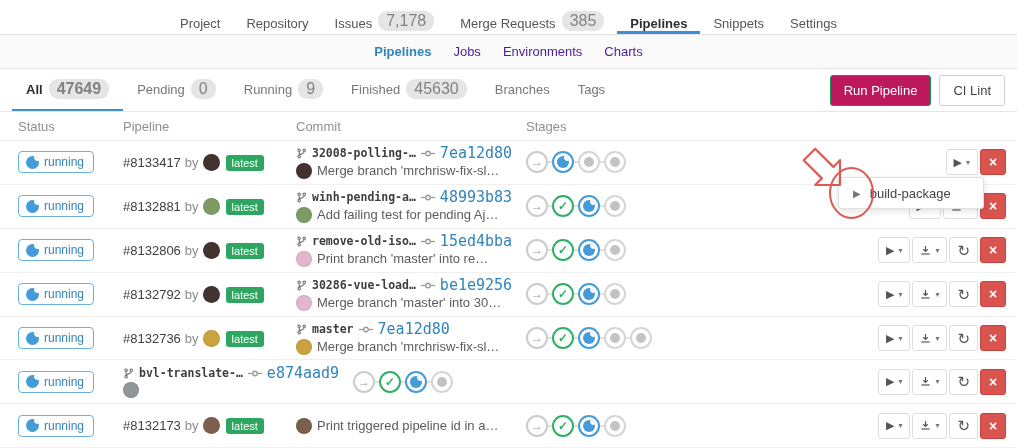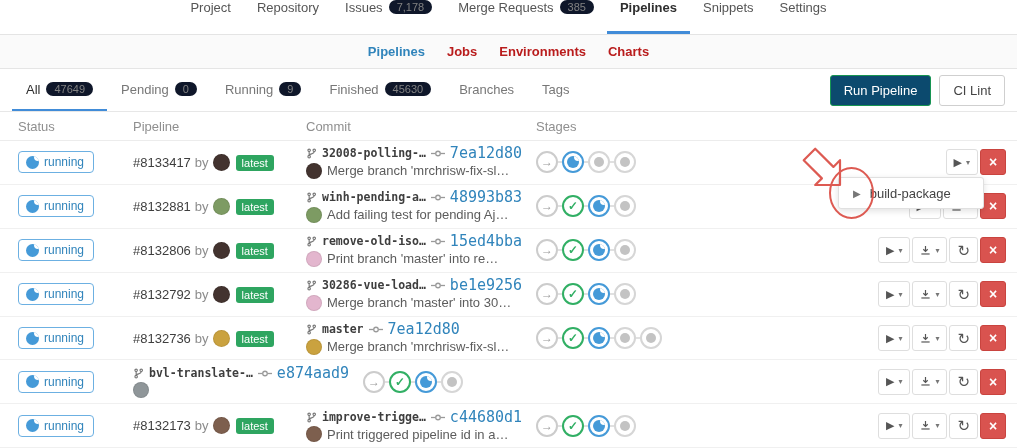--- a/index.html
+++ b/index.html
@@ -1,48 +1,48 @@
 <!DOCTYPE html>
 <html><head>
 <meta charset="utf-8">
 <style>
   * { box-sizing: border-box; margin: 0; padding: 0; }
   html,body { width:1017px; height:448px; overflow:hidden; background:#fff;
     font-family:"Liberation Sans", sans-serif; color:#444; position:relative; }
 
   
   .topnav { height:35px; border-bottom:1px solid #e4e4e4; display:flex; justify-content:center; }
-  .topnav-item { display:flex; align-items:flex-start; gap:6px; padding:0 13px; font-size:13px;
+  .topnav-item { display:flex; align-items:flex-end; gap:6px; padding:0 13px; font-size:13px;
     color:#555; cursor:pointer; border-bottom:3px solid transparent; }
   .topnav-item.active { color:#2e2e2e; font-weight:bold; border-bottom-color:#418cd8; }
-  .count-badge { background:#0f172a; color:#828282; border-radius:9px; padding:1px 8px; font-size:11px; }
+  .count-badge { background:#e5e5e5; color:#828282; border-radius:9px; padding:1px 8px; font-size:16px; }
 
   
   .subnav { height:34px; background:#fafafa; border-bottom:1px solid #e5e5e5;
     display:flex; justify-content:center; align-items:center; }
-  .subnav-item { padding:0 11px; font-size:13px; color:#b91c1c; cursor:pointer;font-weight:bold; }
+  .subnav-item { padding:0 11px; font-size:13px; color:#4c1d95; cursor:pointer; }
   .subnav-item.active { color:#3084bb; font-weight:bold; }
 
   
   .toolbar { height:43px; display:flex; justify-content:space-between; align-items:stretch;
     padding:0 12px; border-bottom:1px solid #e7e7e7; }
   .tabs { display:flex; }
   .tab { display:flex; align-items:center; gap:6px; padding:0 14px; font-size:13px; color:#777;
     cursor:pointer; border-bottom:2px solid transparent; }
-  .tab.active { color:#2e2e2e; font-weight:normal; border-bottom-color:#418cd8; }
+  .tab.active { color:#2e2e2e; font-weight:bold; border-bottom-color:#418cd8; }
   .toolbar-buttons { display:flex; align-items:center; gap:8px; }
   .btn { font-size:13px; padding:7px 13px; border-radius:3px; cursor:pointer;
     font-family:"Liberation Sans",sans-serif; }
-  .btn-green { background:#0c4a6e; border:1px solid #179552; color:#fff; }
+  .btn-green { background:#be185d; border:1px solid #179552; color:#fff; }
   .btn-default { background:#fff; border:1px solid #cfcfcf; color:#444; }
 
   
   .thead { display:flex; height:29px; align-items:center; font-size:13px; color:#8f8f8f;
     border-bottom:1px solid #ececec; }
-  .c1 { width:133px; padding-left:18px; }
+  .c1 { width:123px; padding-left:18px; }
   .c2 { width:173px; }
   .c3 { width:230px; }
   .c4 { flex:1; }
   .c5 { width:150px; display:flex; justify-content:flex-end; padding-right:11px; }
 
   .row { display:flex; align-items:center; height:43.9px; border-bottom:1px solid #f0f0f0; font-size:13px; }
 
   
   .status-badge { display:inline-flex; align-items:center; gap:5px; border:1px solid #6cb0e2;
     color:#3084bb; border-radius:4px; padding:3px 9px 3px 7px; font-size:12px; cursor:pointer; background:#fff; }
@@ -609,39 +609,20 @@
       </div>
     </div>
     <div class="row">
       <div class="c1"><a class="status-badge">
           <span class="moon"></span>
           <span>running</span>
         </a></div>
       <div class="c2"><a class="pid">#8132173</a><span class="by">by</span><span class="avatar" style="background: rgb(125, 95, 78);"></span><span class="latest-badge">latest</span></div>
       <div class="c3">
         <div class="commit-line">
-          <svg viewBox="0 0 14 14" width="11" height="13">
-            <g stroke="#787878" stroke-width="1.4" fill="none">
-              <circle cx="4" cy="3" r="1.6"></circle>
-              <circle cx="4" cy="11" r="1.6"></circle>
-              <circle cx="10.5" cy="3" r="1.6"></circle>
-              <path d="M4 4.6 v4.8 M10.5 4.6 c0 3.2 -4.5 2.4 -6.5 4.4"></path>
-            </g>
-          </svg>
-          <a class="branch-name">improve-trigge…</a>
-          <svg viewBox="0 0 16 10" width="14" height="9">
-            <g stroke="#9a9a9a" stroke-width="1.5" fill="none">
-              <circle cx="8" cy="5" r="2.6"></circle>
-              <line x1="0" y1="5" x2="5" y2="5"></line>
-              <line x1="11" y1="5" x2="16" y2="5"></line>
-            </g>
-          </svg>
-          <a class="hash">c44680d1</a>
-        </div>
-        <div class="commit-line">
           <span class="avatar-sm" style="background: rgb(125, 95, 78);"></span>
           <a class="commit-msg">Print triggered pipeline id in a…</a>
         </div>
       </div>
       <div class="c4">
         <div class="stages">
           <span class="stage skipped">
             <span>→</span>
           </span>
           <span class="conn"></span>

